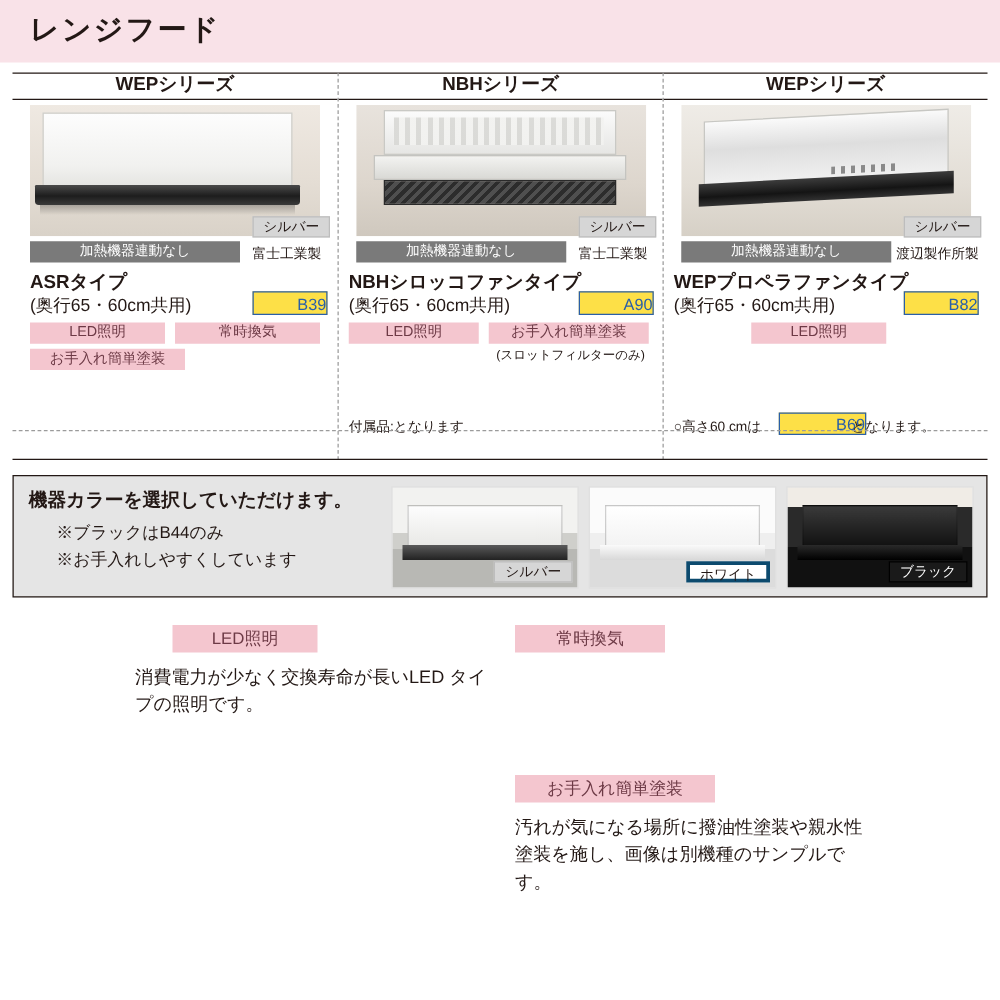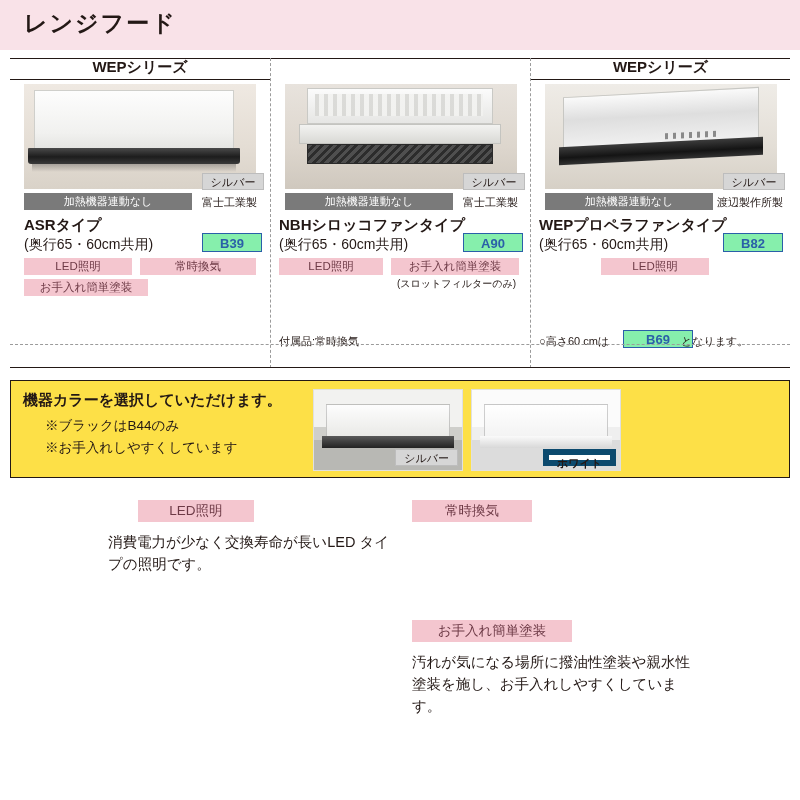--- a/index.html
+++ b/index.html
@@ -114,22 +114,22 @@
     position:absolute; font-size:11px; color:#231815;
   }
   .type-name {
     position:absolute; font-size:15px; font-weight:bold; color:#231815;
   }
   .type-sub {
     position:absolute; font-size:14px; color:#231815;
   }
   .code {
     position:absolute; width:60px; height:19px; line-height:19px;
-    text-align:center; font-size:13px; font-weight:bold; color:#2a5fa8;
-    border:1px solid #2a5fa8; background:#86efac;
+    text-align:right; font-size:13px; font-weight:normal; color:#2a5fa8;
+    border:1px solid #2a5fa8; background:#fde047;
   }
   .feat {
     position:absolute; height:17px; line-height:17px;
     background:#f4c6cf; color:#6d3a46; font-size:11.5px; text-align:center;
   }
   .small-note {
     position:absolute; font-size:10px; color:#231815;
   }
   .foot-note {
     position:absolute; font-size:11px; color:#231815;
@@ -138,38 +138,38 @@
     position:absolute; height:0; border-top:1px dashed #9b9b9b;
   }
   .solid-h {
     position:absolute; height:1px; background:#231815;
   }
 
   
   .colorbox {
     position:absolute; left:10px; top:380px; width:780px; height:98px;
     border:1px solid #231815;
-    background:#fde047;
+    background:#e5e5e5;
     padding-left:44px;
   }
   .cb-title {
     position:absolute; left:12px; top:10px; font-size:15px; font-weight:bold;
   }
   .cb-note1 { position:absolute; left:34px; top:36px; font-size:13.5px; }
   .cb-note2 { position:absolute; left:34px; top:58px; font-size:13.5px; }
   .swatch {
     position:absolute; top:8px; width:150px; height:82px; overflow:hidden;
     border:1px solid #e0e0e0;
   }
   .sw-label {
     position:absolute; right:4px; bottom:4px; height:17px; line-height:17px;
     padding:0 8px; font-size:11px;
   }
   .sw-silver { background:#d6d6d6; color:#231815; border:1px solid #bdbdbd; }
-  .sw-white  { background:#ffffff; color:#231815; border:6px solid #0c4a6e;font-weight:bold; }
+  .sw-white  { background:#ffffff; color:#231815; border:3px solid #0c4a6e; }
   .sw-black  { background:#1a1a1a; color:#ffffff; border:1px solid #000; }
 
   .sw-img-silver { position:absolute; inset:0; background:linear-gradient(180deg,#f2f2f0 0 46%, #cfcfcb 46% 62%, #b8b8b4 62% 100%); }
   .sw-img-white  { position:absolute; inset:0; background:linear-gradient(180deg,#fbfbfb 0 46%, #efefef 46% 62%, #dcdcdc 62% 100%); }
   .sw-img-black  { position:absolute; inset:0; background:linear-gradient(180deg,#f0ece6 0 20%, #2a2a2a 20% 60%, #111 60% 100%); }
   .sw-hood {
     position:absolute; left:12px; top:14px; width:124px; height:34px;
     border:1px solid rgba(0,0,0,.18);
   }
   .sw-lip {
@@ -213,20 +213,21 @@
     <div class="type-sub" style="left:14px; top:178px;">(奥行65・60cm共用)</div>
     <div class="code" style="left:192px; top:175px;">B39</div>
 
     <div class="feat" style="left:14px; top:200px; width:108px;">LED照明</div>
     <div class="feat" style="left:130px; top:200px; width:116px;">常時換気</div>
     <div class="feat" style="left:14px; top:221px; width:124px;">お手入れ簡単塗装</div>
 
   </div>
 
   <div class="col c1">
+    <div class="col-head">NBHシリーズ</div>
 
     <div class="photo ph1">
       <div class="ph-bg"></div>
       <div class="hood-nbh-body"></div>
       <div class="hood-nbh-slots"></div>
       <div class="hood-nbh-mid"></div>
       <div class="hood-nbh-filter"></div>
     </div>
 
     <div class="tag-silver" style="left:192px; top:115px;">シルバー</div>
@@ -234,21 +235,21 @@
     <div class="maker" style="left:192px; top:137px;">富士工業製</div>
 
     <div class="type-name" style="left:8px; top:158px;">NBHシロッコファンタイプ</div>
     <div class="type-sub" style="left:8px; top:178px;">(奥行65・60cm共用)</div>
     <div class="code" style="left:192px; top:175px;">A90</div>
 
     <div class="feat" style="left:8px; top:200px; width:104px;">LED照明</div>
     <div class="feat" style="left:120px; top:200px; width:128px;">お手入れ簡単塗装</div>
     <div class="small-note" style="left:126px; top:219px;text-align:center;">(スロットフィルターのみ)</div>
 
-    <div class="foot-note" style="left:8px; top:276px;">付属品:常時換気</div>
+    <div class="foot-note" style="left:8px; top:276px;">付属品:となります</div>
   </div>
 
   <div class="col c2">
     <div class="col-head">WEPシリーズ</div>
 
     <div class="photo ph2">
       <div class="ph-bg"></div>
       <div class="hood-wep-body"></div>
       <div class="hood-wep-knobs"></div>
       <div class="hood-wep-lip"></div>
@@ -285,23 +286,29 @@
     <div class="sw-label sw-silver">シルバー</div>
   </div>
 
   <div class="swatch" style="left:460px;">
     <div class="sw-img-white"></div>
     <div class="sw-hood" style="background:linear-gradient(180deg,#ffffff,#f3f3f3);"></div>
     <div class="sw-lip" style="background:linear-gradient(180deg,#fafafa,#d8d8d8);"></div>
     <div class="sw-label sw-white">ホワイト</div>
   </div>
 
+  <div class="swatch" style="left:618px;">
+    <div class="sw-img-black"></div>
+    <div class="sw-hood" style="background:linear-gradient(180deg,#3a3a3a,#111);"></div>
+    <div class="sw-lip" style="background:linear-gradient(180deg,#2a2a2a,#000);"></div>
+    <div class="sw-label sw-black">ブラック</div>
+  </div>
 </div>
 
 <div class="legend">
   <div class="lg-tag" style="left:138px; top:8px; width:116px;">LED照明</div>
   <div class="lg-text" style="left:108px; top:40px; width:290px;">消費電力が少なく交換寿命が長いLED タイプの照明です。</div>
 
   <div class="lg-tag" style="left:412px; top:8px; width:120px;">常時換気</div>
 
   <div class="lg-tag" style="left:412px; top:128px; width:160px;">お手入れ簡単塗装</div>
-  <div class="lg-text" style="left:412px; top:160px; width:290px;">汚れが気になる場所に撥油性塗装や親水性塗装を施し、お手入れしやすくしています。</div>
+  <div class="lg-text" style="left:412px; top:160px; width:290px;">汚れが気になる場所に撥油性塗装や親水性塗装を施し、画像は別機種のサンプルです。</div>
 </div>
 
 </body></html>

